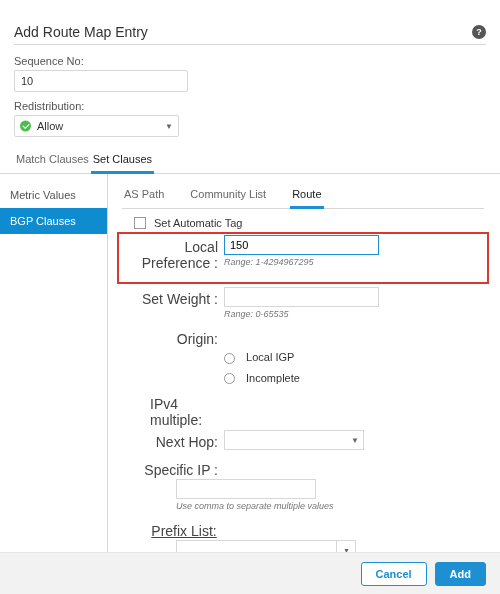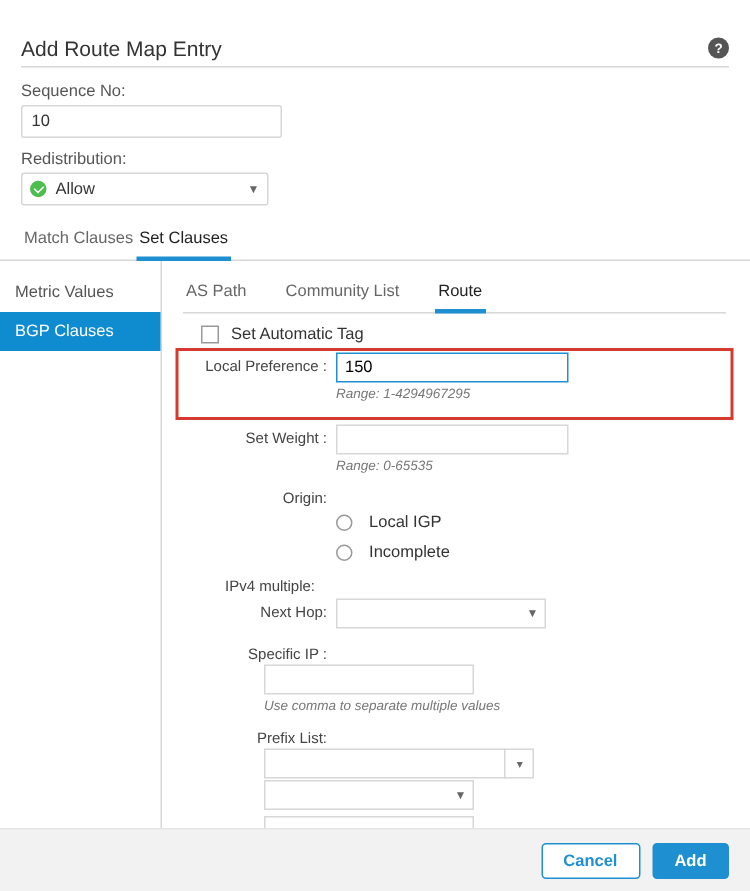--- a/index.html
+++ b/index.html
@@ -71,21 +71,21 @@
 
   .content{flex:1;padding:10px 16px 10px 14px;}
 
   
   .itabs{display:flex;gap:22px;border-bottom:1px solid var(--border);}
   .itab{padding:4px 2px 6px 2px;font-size:11px;color:#666;cursor:pointer;}
   .itab.active{color:#222;border-bottom:3px solid var(--blue);margin-bottom:-1px;}
 
   
   .frow{display:flex;align-items:flex-start;margin-top:8px;}
-  .flab{width:96px;font-size:10px;color:#444;padding-top:4px;text-align:right;}
+  .flab{width:96px;font-size:14px;color:#444;padding-top:4px;text-align:right;}
   .fright{margin-left:6px;flex:1;}
   .chk{width:12px;height:12px;border:1px solid #999;display:inline-block;vertical-align:middle;cursor:pointer;background:#fff;}
   .inp{border:1px solid var(--border);height:20px;padding:2px 5px;font-size:11px;
     width:155px;background:#fff;}
   .inp-focus{border:1px solid var(--blue);}
   .hint{font-size:9px;font-style:italic;color:#777;margin-top:2px;}
   .radio{width:11px;height:11px;border:1px solid #999;border-radius:50%;
     display:inline-block;vertical-align:middle;margin-right:8px;cursor:pointer;background:#fff;}
   .sel-wrap{position:relative;display:inline-block;}
   .sel-wrap .caret{position:absolute;right:5px;top:50%;transform:translateY(-50%);
@@ -218,21 +218,21 @@
     </div>
     <div class="frow" style="margin-top:1px;">
       <div class="flab"></div>
       <div class="fright" style="margin-left:-42px;">
         <input class="inp" style="width: 140px;" value="">
         <div class="hint">Use comma to separate multiple values</div>
       </div>
     </div>
 
     <div class="frow">
-      <div class="flab" style="text-align:right;padding-left:28px;">Prefix List:</div>
+      <div class="flab" style="text-align:center;padding-left:28px;text-decoration:underline;">Prefix List:</div>
       <div class="fright"></div>
     </div>
     <div class="frow" style="margin-top:1px;">
       <div class="flab"></div>
       <div class="fright" style="margin-left:-42px;">
         <div class="sel-split">
           <input class="inp" readonly="" style="width: 180px; padding-right: 22px;" value="">
           <span class="split">
               <span class="caret">▾</span>
             </span>

